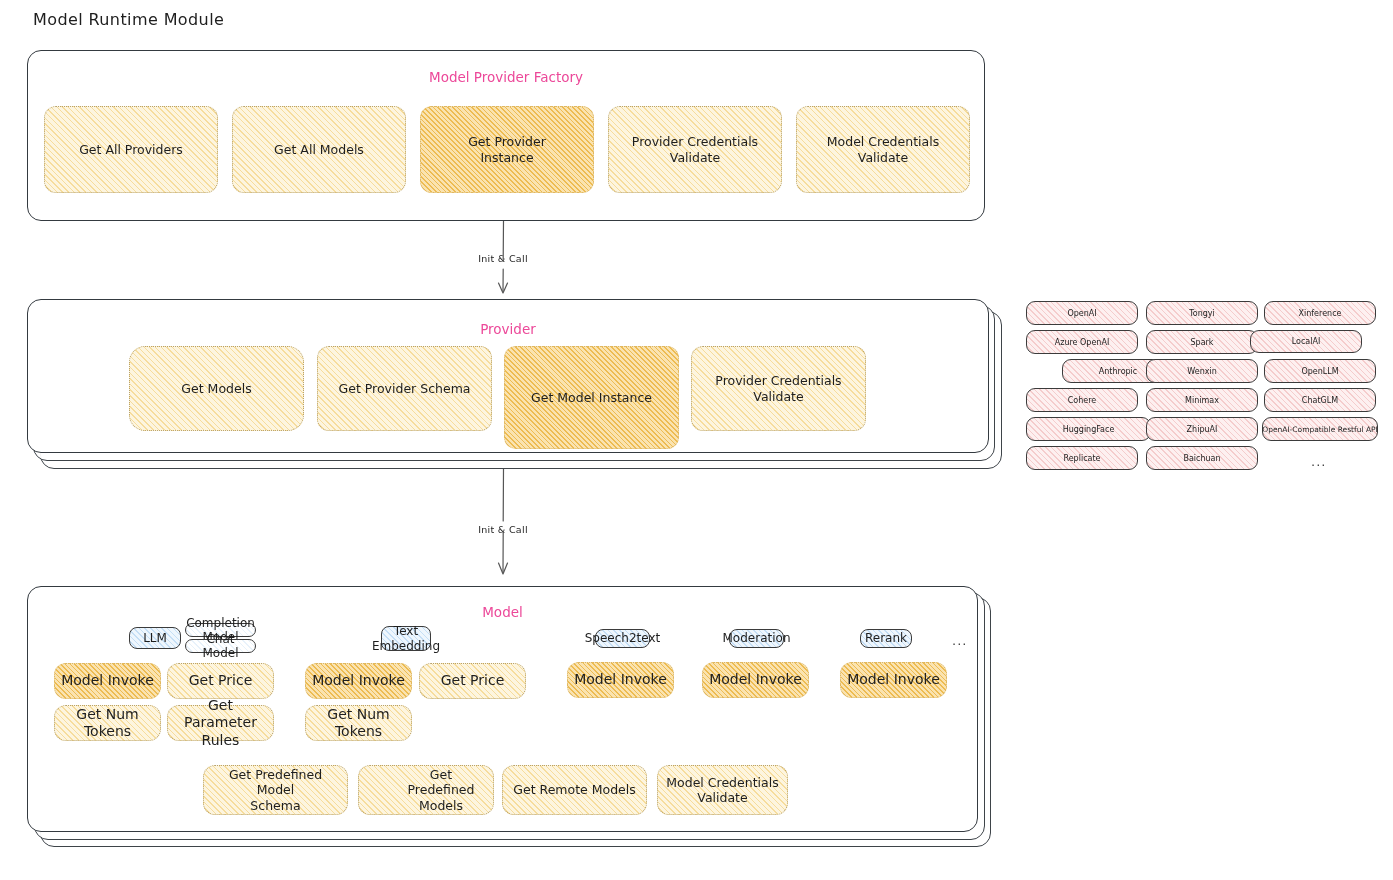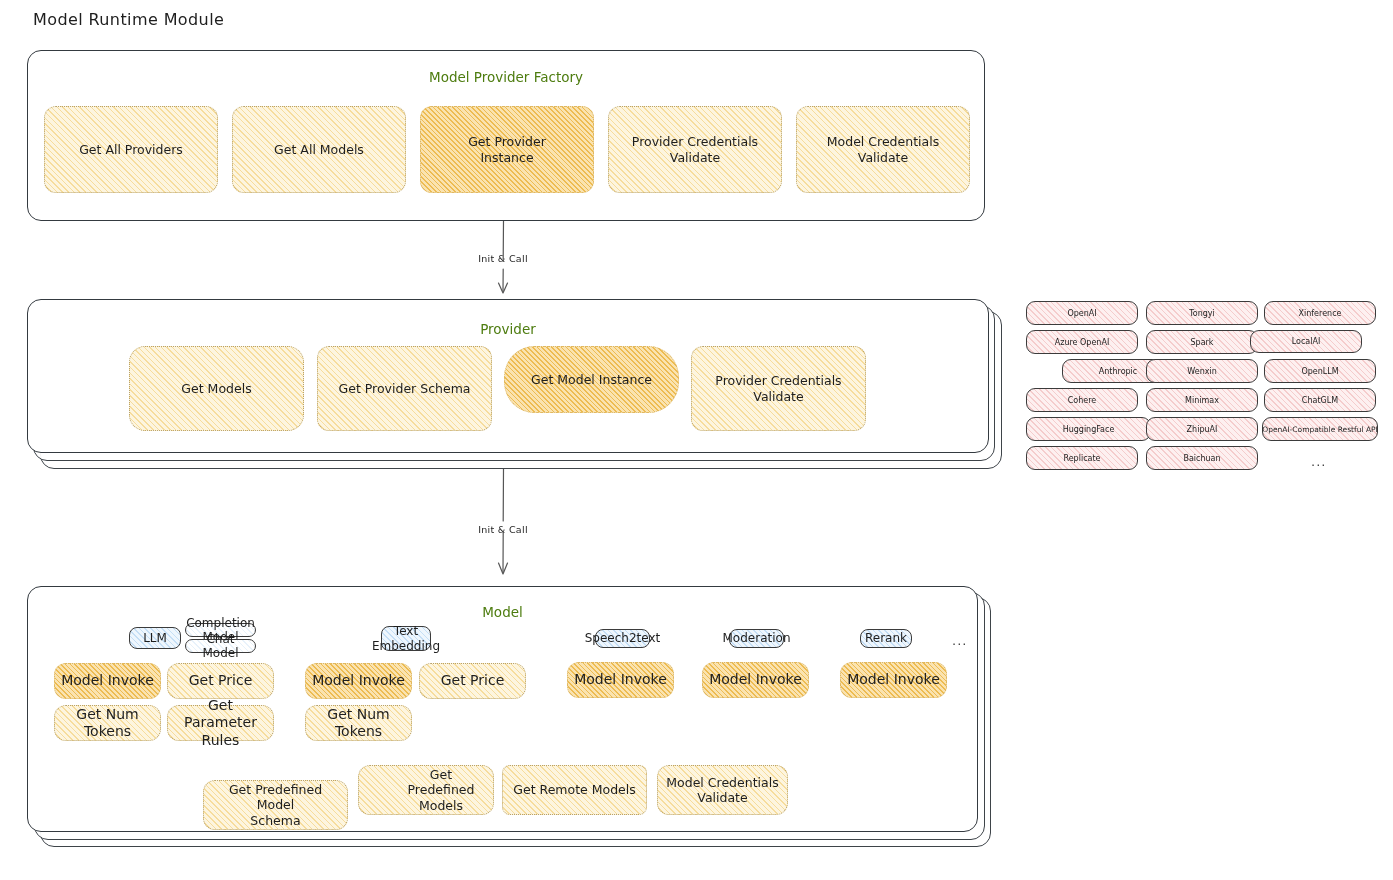--- a/index.html
+++ b/index.html
@@ -39,21 +39,21 @@
     background: #ffffff;
     border-color: #343a40;
     opacity: 0.95;
   }
 
   .group-title {
     position: absolute;
     width: 100%;
     text-align: center;
     font-size: 13.5px;
-    color: #4d7c0f;
+    color: #ec4899;
     white-space: nowrap;
   }
 
   
   .node {
     position: absolute;
     box-sizing: border-box;
     display: flex;
     align-items: center;
     justify-content: center;
@@ -181,21 +181,21 @@
 </svg>
 <div class="arrow-label" style="left:503px; top:253px;">Init &amp; Call</div>
 
 <div class="sketch-box shadowlayer" style="left:40px; top:311px; width:962px; height:158px;"></div>
 <div class="sketch-box shadowlayer" style="left:33px; top:305px; width:962px; height:156px;"></div>
 <div class="sketch-box" style="left:27px; top:299px; width:962px; height:154px;"></div>
 <div class="group-title" style="left:27px; top:321px; width:962px;">Provider</div>
 
 <div class="node" style="left:129px; top:346px; width:175px; height:85px; white-space:pre-line;border-radius:16px;">Get Models</div>
 <div class="node" style="left:317px; top:346px; width:175px; height:85px; white-space:pre-line;">Get Provider Schema</div>
-<div class="node hl" style="left:504px; top:346px; width:175px; height:67px; white-space:pre-line;border-radius:31px;">Get Model Instance</div>
+<div class="node hl" style="left:504px; top:346px; width:175px; height:103px; white-space:pre-line;">Get Model Instance</div>
 <div class="node" style="left:691px; top:346px; width:175px; height:85px; white-space:pre-line;">Provider Credentials
 Validate</div>
 
 <div class="tag" style="left:1026px; top:301px; width:112px; height:24px;">OpenAI</div>
 <div class="tag" style="left:1026px; top:330px; width:112px; height:24px;">Azure OpenAI</div>
 <div class="tag" style="left:1026px; top:359px; width:112px; height:24px;margin-left:36px;">Anthropic</div>
 <div class="tag" style="left:1026px; top:388px; width:112px; height:24px;">Cohere</div>
 <div class="tag" style="left:1026px; top:417px; width:125px; height:24px;">HuggingFace</div>
 <div class="tag" style="left:1026px; top:446px; width:112px; height:24px;">Replicate</div>
 
@@ -245,19 +245,19 @@
 <div class="node hl lg" style="left:567px; top:662px; width:107px; height:36px; white-space:pre-line;">Model Invoke</div>
 
 <div class="badge" style="left:729px; top:629px; width:55px; height:19px; white-space:pre-line;">Moderation</div>
 <div class="node hl lg" style="left:702px; top:662px; width:107px; height:36px; white-space:pre-line;">Model Invoke</div>
 
 <div class="badge" style="left:860px; top:629px; width:52px; height:19px; white-space:pre-line;">Rerank</div>
 <div class="node hl lg" style="left:840px; top:662px; width:107px; height:36px; white-space:pre-line;">Model Invoke</div>
 
 <div class="ellipsis" style="left:952px; top:634px;">...</div>
 
-<div class="node" style="left:203px; top:765px; width:145px; height:50px; white-space:pre-line;margin-top:15px;">Get Predefined Model
+<div class="node" style="left:203px; top:765px; width:145px; height:50px; white-space:pre-line;">Get Predefined Model
 Schema</div>
 <div class="node" style="left:358px; top:765px; width:136px; height:50px; white-space:pre-line;padding-left:36px;">Get Predefined
 Models</div>
-<div class="node" style="left:502px; top:765px; width:145px; height:50px; white-space:pre-line;border-radius:8px;">Get Remote Models</div>
+<div class="node" style="left:502px; top:765px; width:145px; height:50px; white-space:pre-line;">Get Remote Models</div>
 <div class="node" style="left:657px; top:765px; width:131px; height:50px; white-space:pre-line;">Model Credentials
 Validate</div>
 
 </body></html>

